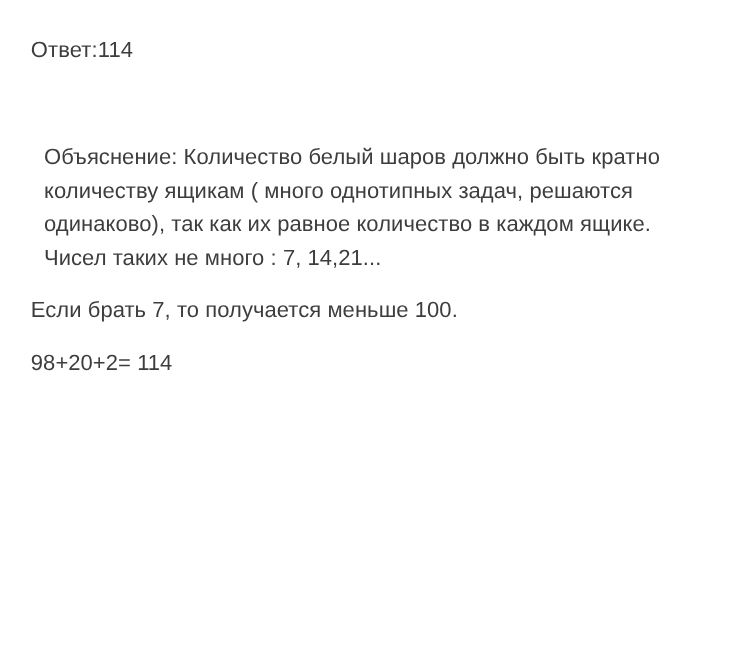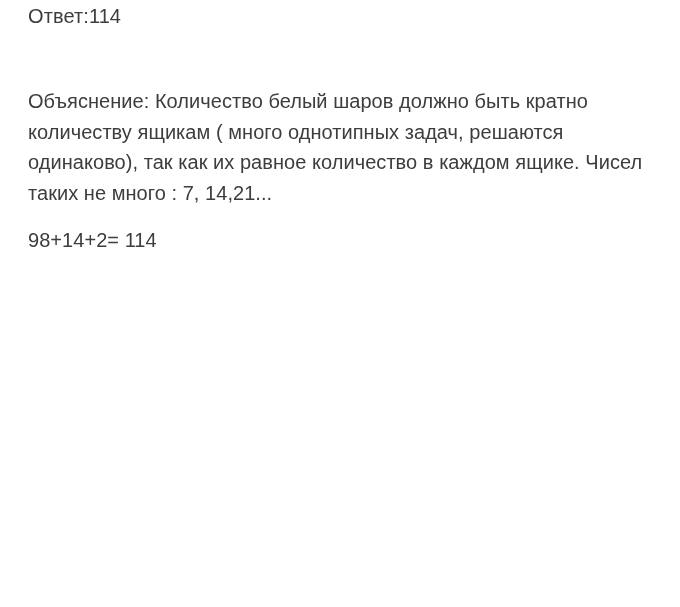--- a/index.html
+++ b/index.html
@@ -13,21 +13,21 @@
     font-family: "Liberation Sans", sans-serif;
     color: #3b3b3b;
     overflow: hidden;
   }
   .page {
     position: relative;
     width: 680px;
     height: 445px;
     background: #ffffff;
     box-sizing: border-box;
-    padding: 2px 26px 0 28px;
+    padding: 32px 26px 0 28px;
   }
   .answer-line {
     font-size: 20px;
     line-height: 28px;
     color: #3d3d3d;
     letter-spacing: 0.1px;
     margin: 0 0 0 0;
   }
   .spacer-1 {
     height: 56px;
@@ -36,37 +36,38 @@
     font-size: 20px;
     line-height: 30.5px;
     color: #3d3d3d;
     letter-spacing: 0.05px;
     margin: 0;
   }
   .para + .para {
     margin-top: 17px;
   }
   .para-main {
-    margin: 0;
+    margin: 12px;
   }
   .final-line {
     font-size: 20px;
     line-height: 30px;
     color: #3d3d3d;
     margin-top: 20px;
   }
 </style>
 </head>
 <body>
 
 <div class="page">
 
   <p class="answer-line">Ответ:114</p>
 
   <div class="spacer-1"></div>
 
   <p class="para para-main">Объяснение: Количество белый шаров должно быть кратно количеству ящикам ( много однотипных задач, решаются одинаково), так как их равное количество в каждом ящике. Чисел таких не много : 7, 14,21...</p>
 
+  <p class="para">Если брать 7, то получается меньше 100.</p>
 
 
-  <p class="para final-line">98+14+2= 114</p>
+  <p class="para final-line">98+20+2= 114</p>
 
 </div>
 
 </body></html>

